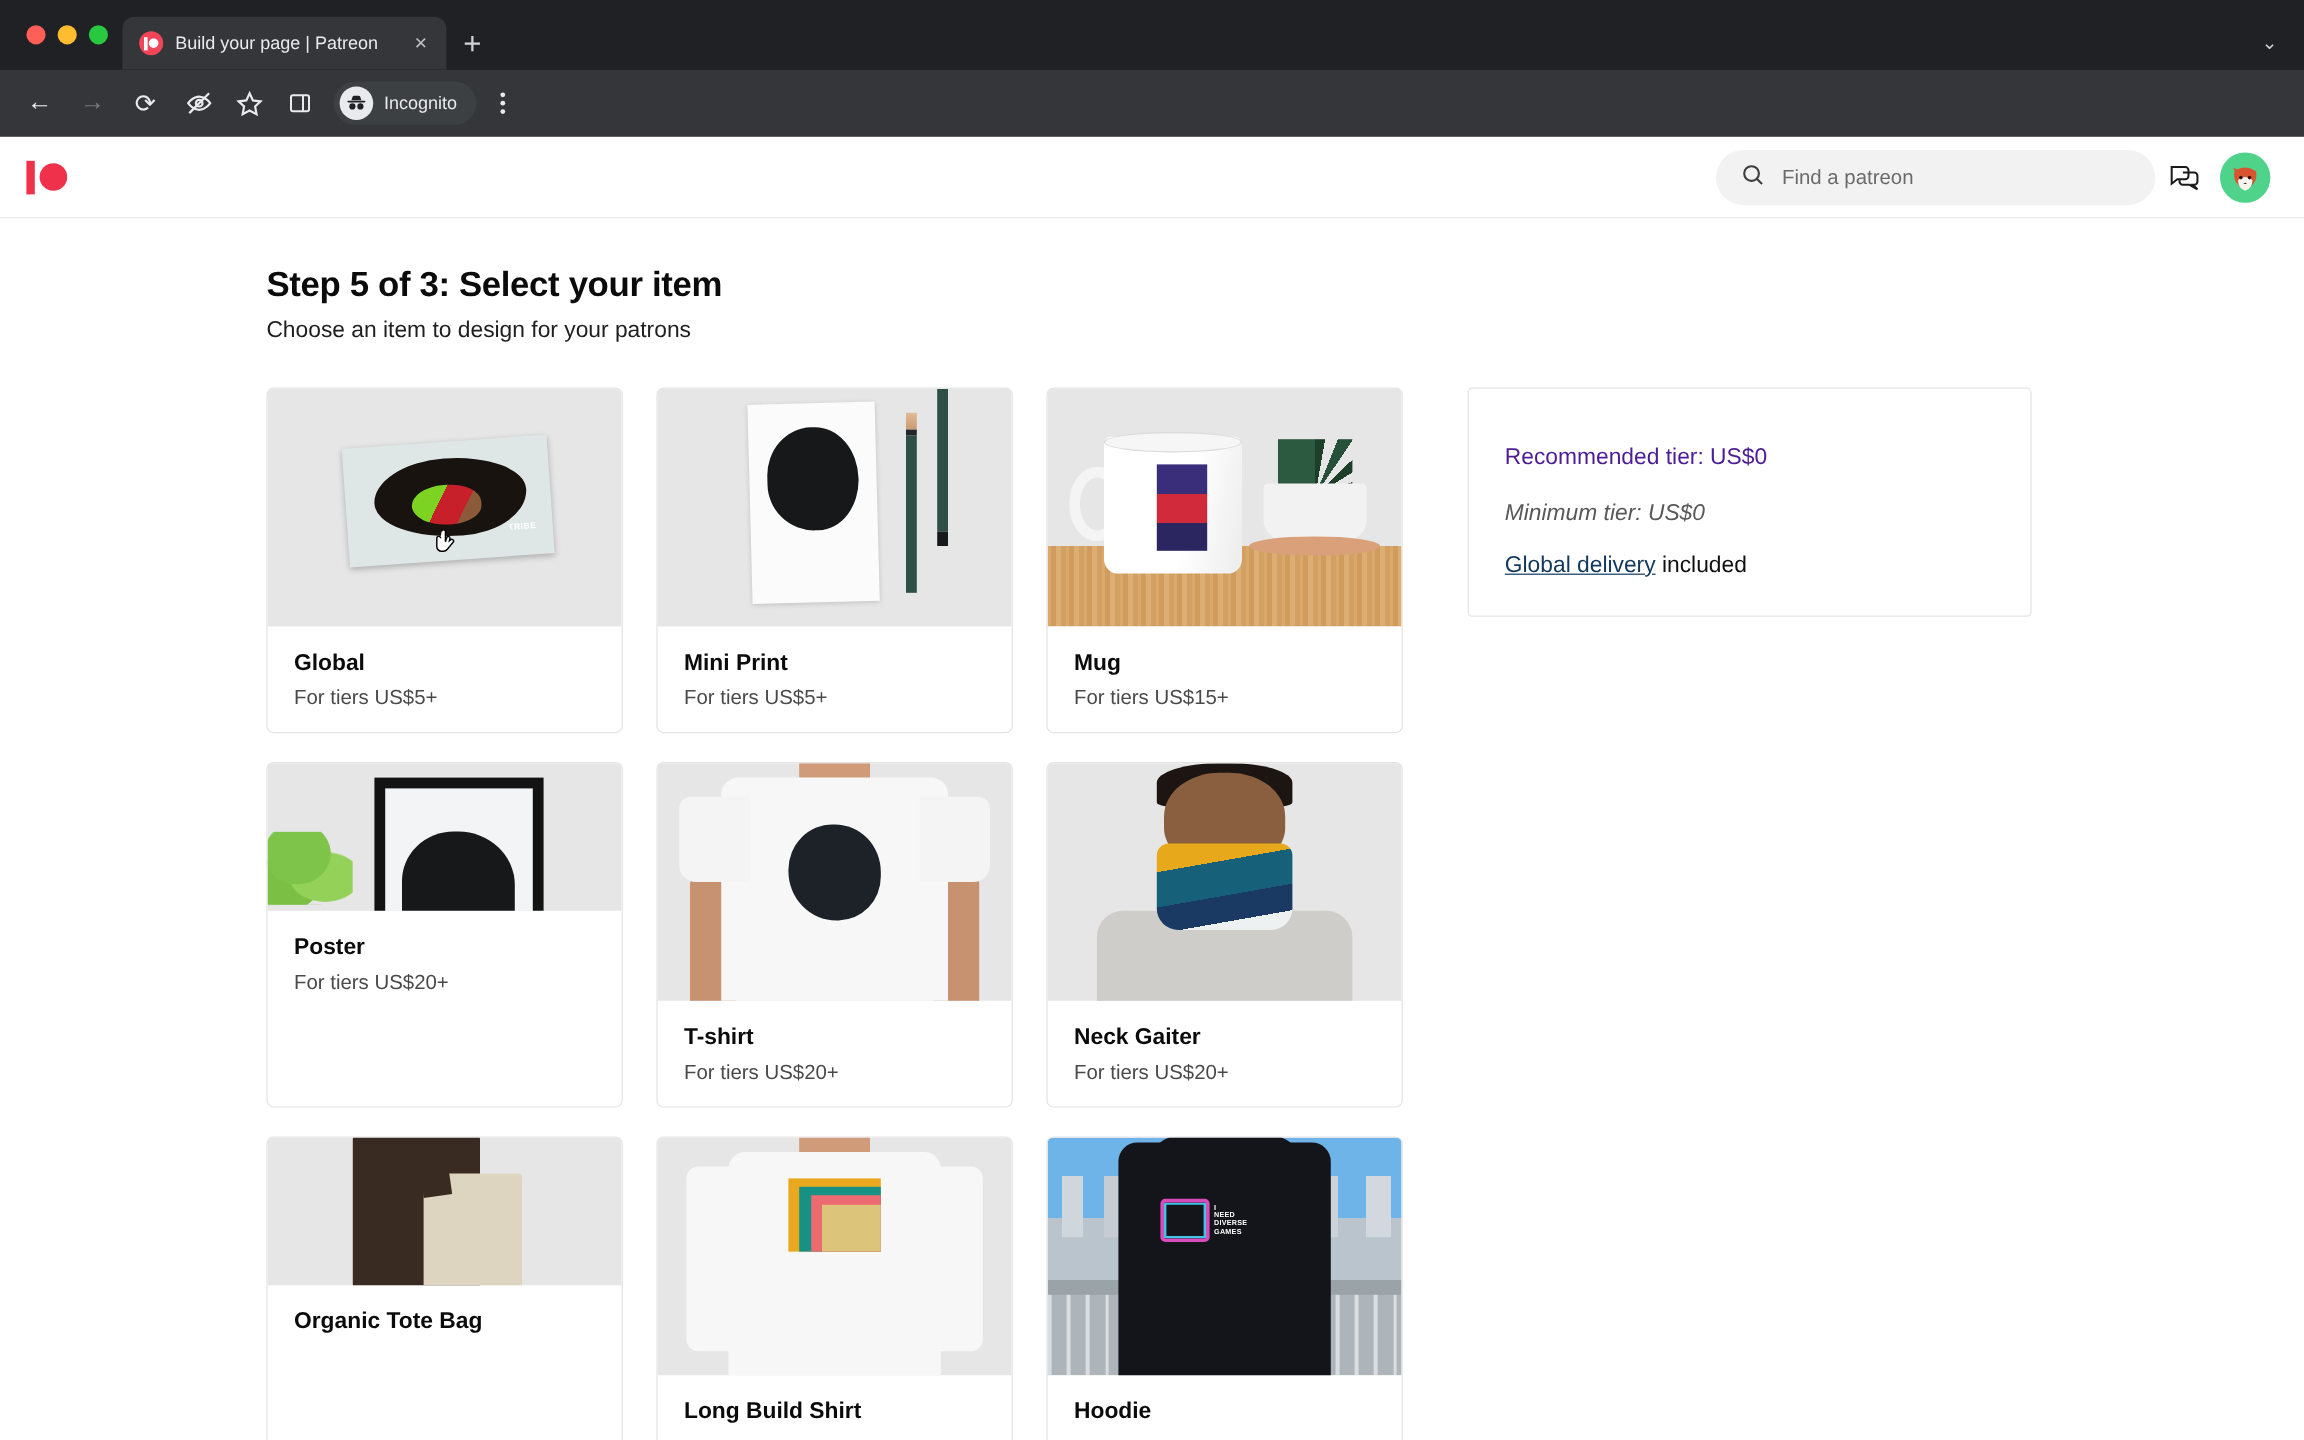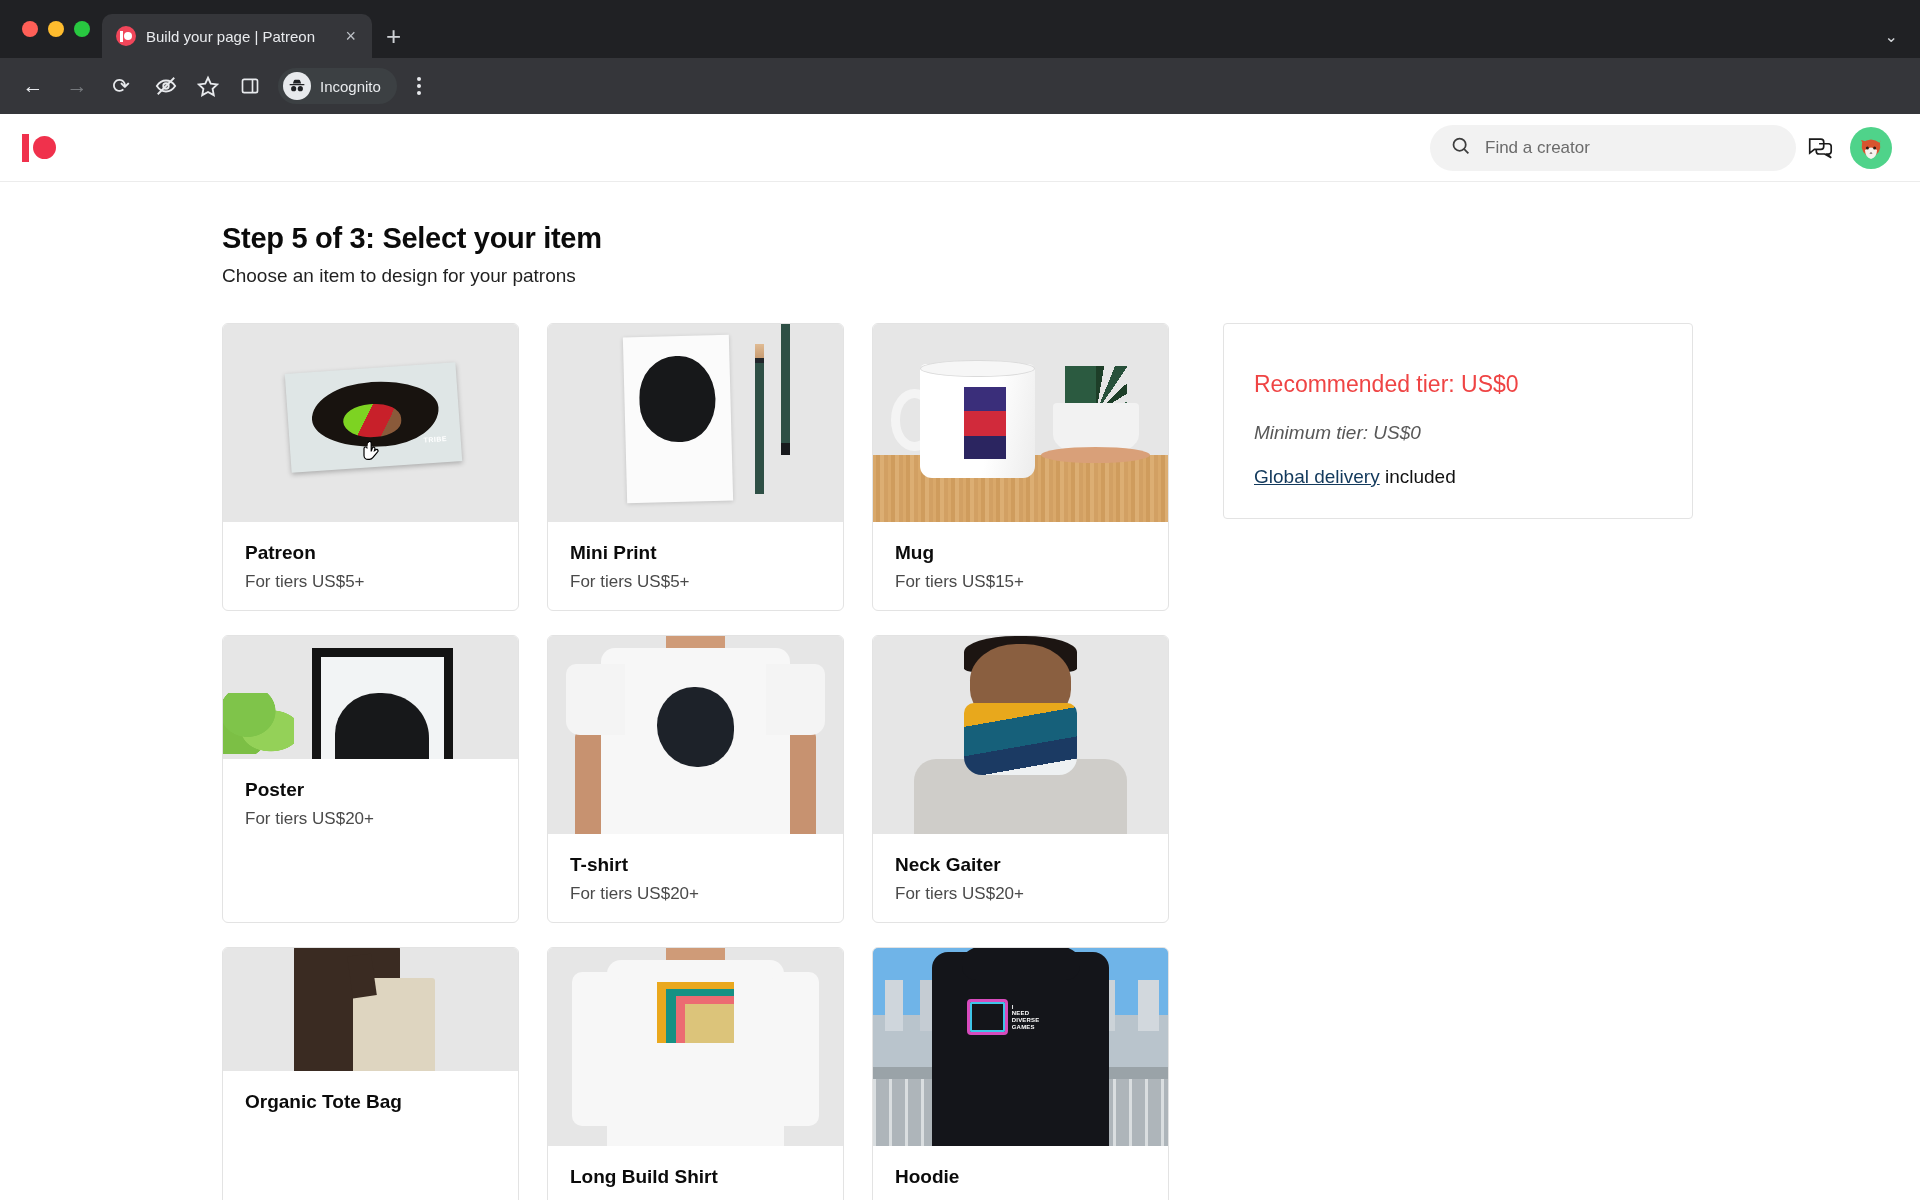--- a/index.html
+++ b/index.html
@@ -121,21 +121,21 @@
   .card .thumb { height: 198px; width: 100%; position: relative; overflow: hidden; background: #e6e6e6; }
   .card .meta { padding: 20px 22px 0 22px; flex: 1; }
   .card-title { font-size: 19px; font-weight: 700; color: #0b0b0b; }
   .card-price { font-size: 17px; color: #4a4a4a; margin-top: 8px; }
 
   .cost-panel {
     width: 470px; border: 1px solid #e3e3e3; border-radius: 4px; padding: 28px 30px 30px 30px;
     background: #fff;
   }
   .cost-title { font-size: 20px; font-weight: 700; color: #0b0b0b; }
-  .cost-rec { font-size: 23px; color: #ef4444; margin-top: 19px; }
+  .cost-rec { font-size: 19px; color: #4c1d95; margin-top: 19px; }
   .cost-min { font-size: 19px; color: #585858; font-style: italic; margin-top: 24px; }
   .cost-ship { font-size: 19px; color: #111; margin-top: 22px; }
   .cost-ship a { color: #12395c; text-decoration: underline; }
 
   
   .wood { background:
       repeating-linear-gradient(90deg, #d9a86a 0 3px, #cf9c5d 3px 7px, #dcae73 7px 11px, #d2a063 11px 15px);
   }
   .grey-bg { background: #dcdcdc; }
   .greylt-bg { background: #d5d5d5; }
@@ -344,21 +344,21 @@
       </div>
       <div class="hdr-spacer"></div>
 
       <div class="searchbox">
         <span>
           <svg width="21" height="21" viewBox="0 0 24 24" fill="none" stroke="#3d3d3d" stroke-width="2">
             <circle cx="11" cy="11" r="7"></circle>
               <line x1="16.2" y1="16.2" x2="21" y2="21"></line>
           </svg>
         </span>
-        <span class="search-ph">Find a creator</span>
+        <span class="search-ph">Find a patreon</span>
       </div>
 
       <span class="hdr-ico">
         <svg width="28" height="25" viewBox="0 0 30 26" fill="none" stroke="#1a1a1a" stroke-width="1.8">
           <path d="M4 4h12a3 3 0 0 1 3 3v5a3 3 0 0 1-3 3H9l-5 4V4z"></path>
           <path d="M14 9h10a3 3 0 0 1 3 3v5a3 3 0 0 1-3 3h-1l4 4-7-4h-6a3 3 0 0 1-3-3v-2"></path>
         </svg>
       </span>
 
       <span class="avatar">
@@ -393,21 +393,21 @@
                 <div class="sticker-face"></div>
                 <div class="sticker-word">TRIBE</div>
               </div>
               <span class="cursor-hand">
                 <svg width="20" height="24" viewBox="0 0 20 24">
                   <path d="M6 2c0-1 .8-1.6 1.6-1.6S9.2 1 9.2 2v8.4l1-3.2c.3-.9 1.1-1.2 1.8-1 .8.3 1.1 1 .9 1.8l-.4 1.6 1.3-.9c.7-.5 1.6-.3 2 .4.4.7.2 1.5-.4 2l-4.6 5.6c-.9 1.1-2 1.7-3.3 1.7H6c-2.2 0-4-1.8-4-4V7.6C2 6.7 2.7 6 3.6 6s1.6.7 1.6 1.6" fill="#fff" stroke="#000" stroke-width="1.2"></path>
                 </svg>
               </span>
             </div>
             <div class="meta">
-              <div class="card-title">Patreon</div>
+              <div class="card-title">Global</div>
               <div class="card-price">For tiers US$5+</div>
             </div>
           </div>
 
           <div class="card">
             <div class="thumb grey-bg">
               <div class="print-sheet">
                   <div class="print-art"></div>
                 </div>
               <div class="pencil" style="left:70%; top:10%; height:76%;">

